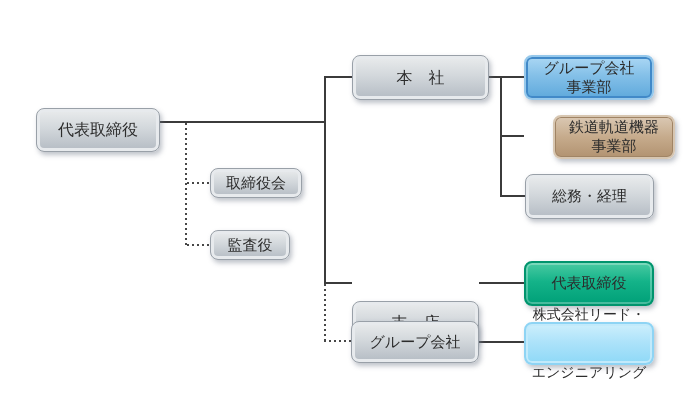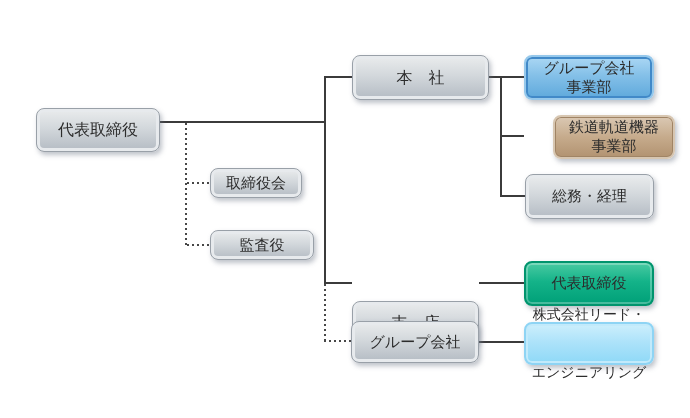--- a/index.html
+++ b/index.html
@@ -87,21 +87,21 @@
   <div class="ln dot-h" style="left:324px;top:340px;width:27px;"></div>
 
   <div class="node st-gray f16" style="left:36px;top:108px;width:124px;height:44px;">
     <span>代表取締役</span>
   </div>
 
   <div class="node st-gray f15" style="left:210px;top:168px;width:92px;height:30px;">
     <span>取締役会</span>
   </div>
 
-  <div class="node st-gray f15" style="left:210px;top:230px;width:104px;height:30px;">
+  <div class="node st-gray f15" style="left:210px;top:230px;width:80px;height:30px;">
     <span>監査役</span>
   </div>
 
   <div class="node st-gray f16" style="left:352px;top:55px;width:137px;height:45px;">
     <span>本　社</span>
   </div>
 
   <div class="node st-blue f15" style="left:524px;top:55px;width:130px;height:45px;">
     <span>グループ会社</span>
     <span>事業部</span>

